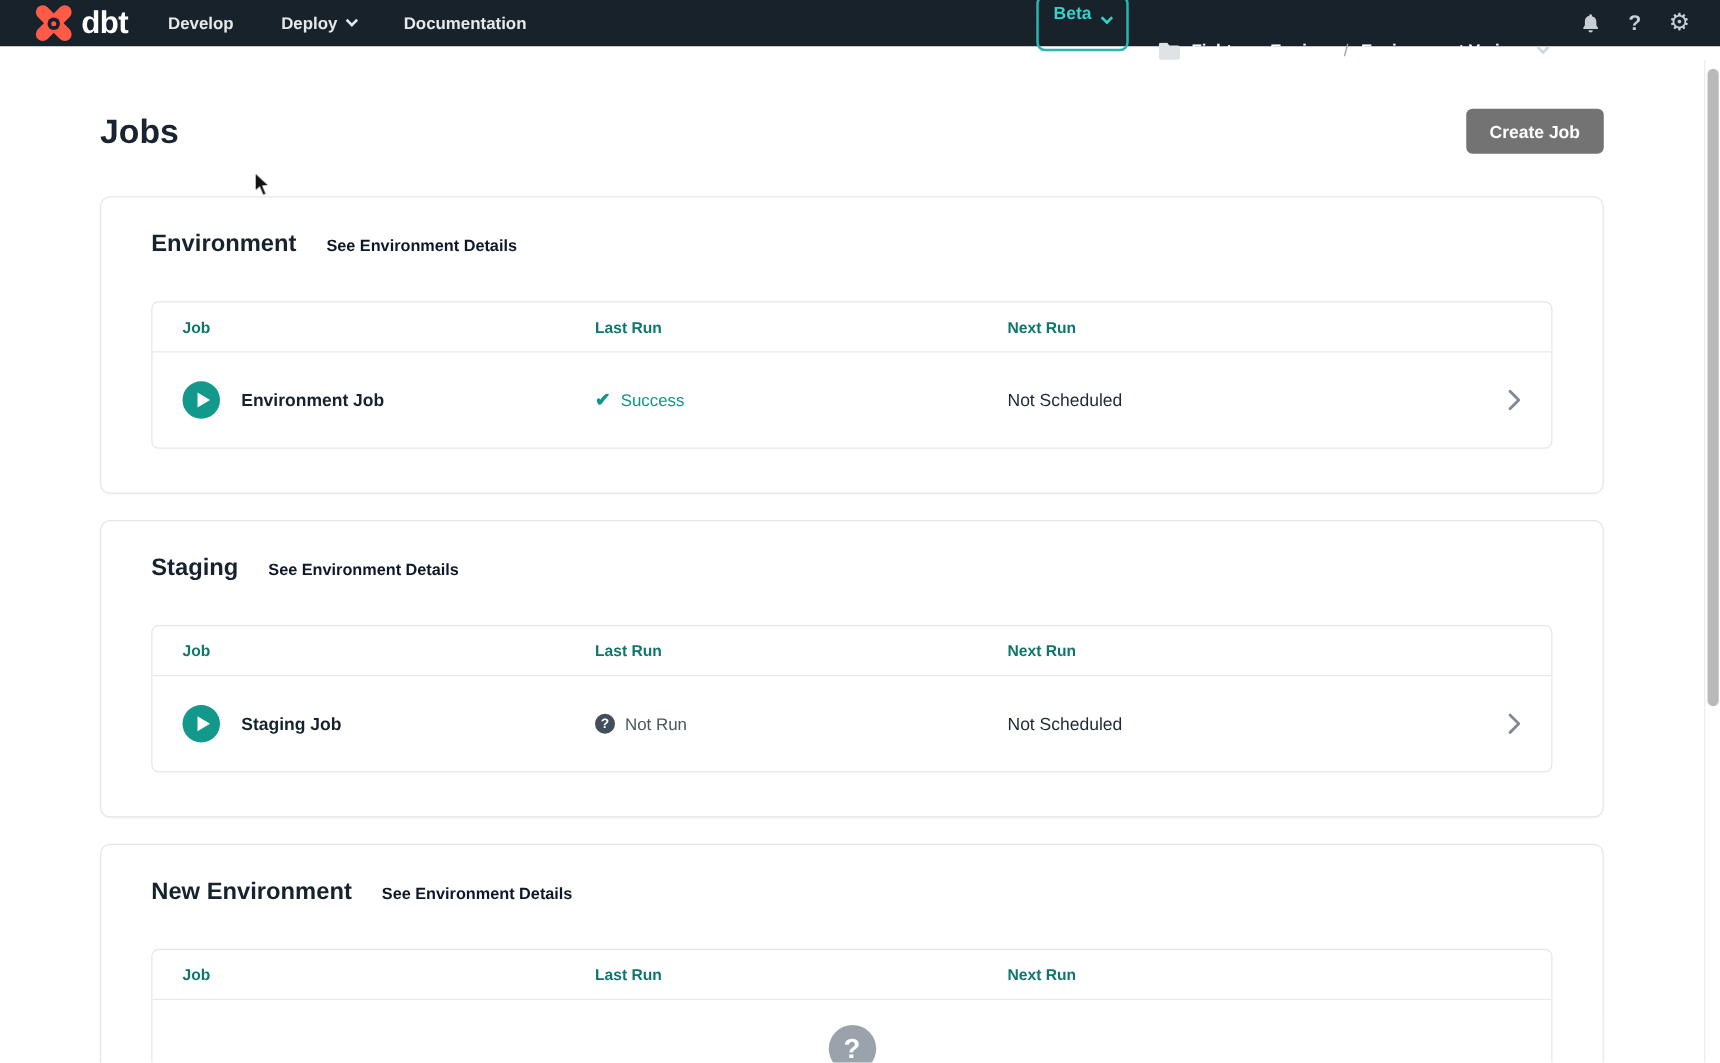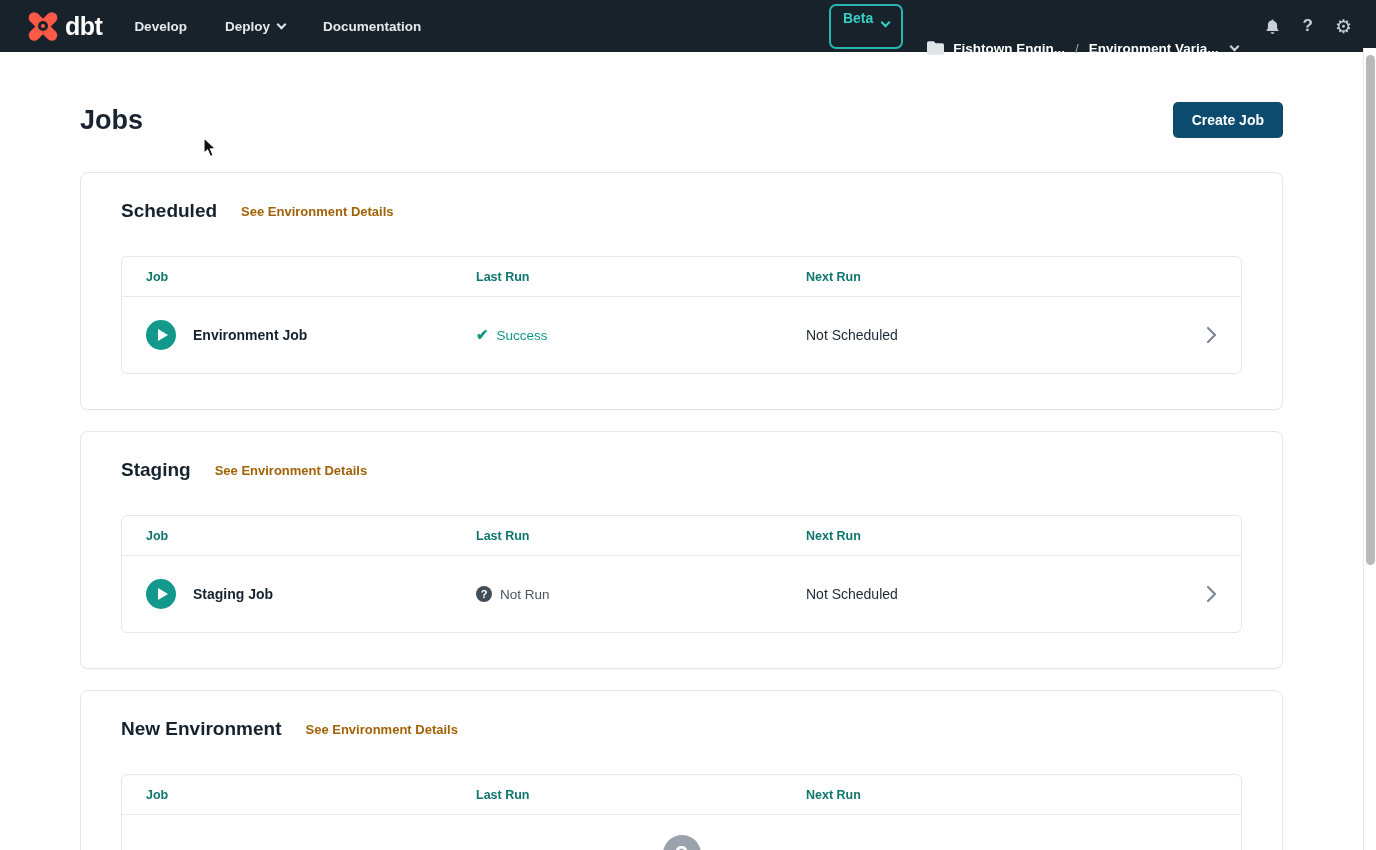--- a/index.html
+++ b/index.html
@@ -6,21 +6,21 @@
   html, body { width: 1376px; height: 850px; overflow: hidden; }
   body {
     font-family: "Liberation Sans", sans-serif;
     background: #ffffff;
     color: #1a2531;
     position: relative;
   }
 
   
   .topnav {
-    height: 52px;
+    height: 37px;
     background: #17222a;
     display: flex;
     align-items: center;
     justify-content: space-between;
     padding: 0 24px;
   }
   .nav-left { display: flex; align-items: center; }
   .logo { display: flex; align-items: center; margin-right: 32px; }
   .logo-mark { width: 38px; height: 38px; position: relative; flex: 0 0 auto; }
   .logo-bar {
@@ -64,33 +64,33 @@
   .bell-wrap { display: flex; cursor: pointer; }
 
   
   .page { padding: 0 93px 0 80px; }
   .page-header {
     display: flex; justify-content: space-between; align-items: center;
     margin-top: 50px; margin-bottom: 34px;
   }
   .page-title { font-size: 27px; font-weight: 700; color: #1a2430; }
   .create-btn {
-    background: #0c4a6e; color: #ffffff; border: none; border-radius: 5px;
+    background: #737373; color: #ffffff; border: none; border-radius: 5px;
     font-family: inherit; font-size: 14px; font-weight: 600;
     padding: 10px 19px; cursor: pointer;
   }
 
   .env-card {
     border: 1px solid #e4e7ea; border-radius: 8px; background: #ffffff;
     box-shadow: 0 1px 2px rgba(16,24,40,0.04);
     padding: 25px 40px 35px; margin-bottom: 21px;
   }
   .env-head { display: flex; align-items: center; gap: 24px; }
   .env-name { font-size: 19px; font-weight: 700; color: #16232e; line-height: 26px; }
-  .env-link { font-size: 13px; font-weight: 700; color: #a16207; text-decoration: none; cursor: pointer; }
+  .env-link { font-size: 13px; font-weight: 700; color: #0f172a; text-decoration: none; cursor: pointer; }
 
   .jobs-table { margin-top: 32px; border: 1px solid #e4e7ea; border-radius: 6px; overflow: hidden; background: #fff; }
   .thead, .trow {
     display: grid; grid-template-columns: 330px 330px 1fr 36px;
     align-items: center; padding: 0 24px;
   }
   .thead { height: 40px; border-bottom: 1px solid #e7e9ec; color: #0f766e; font-size: 12.5px; font-weight: 600; }
   .trow { height: 76px; cursor: pointer; }
   .job-cell { display: flex; align-items: center; gap: 17px; }
   .play-btn {
@@ -197,21 +197,21 @@
 </header>
 
 <main class="page">
   <div class="page-header">
     <h1 class="page-title">Jobs</h1>
     <button class="create-btn">Create Job</button>
   </div>
 
   <section class="env-card">
     <div class="env-head">
-      <h2 class="env-name">Scheduled</h2>
+      <h2 class="env-name">Environment</h2>
       <a class="env-link">See Environment Details</a>
     </div>
     <div class="jobs-table">
       <div class="thead">
         <span>Job</span>
         <span>Last Run</span>
         <span>Next Run</span>
         <span></span>
       </div>
       <div class="trow">

